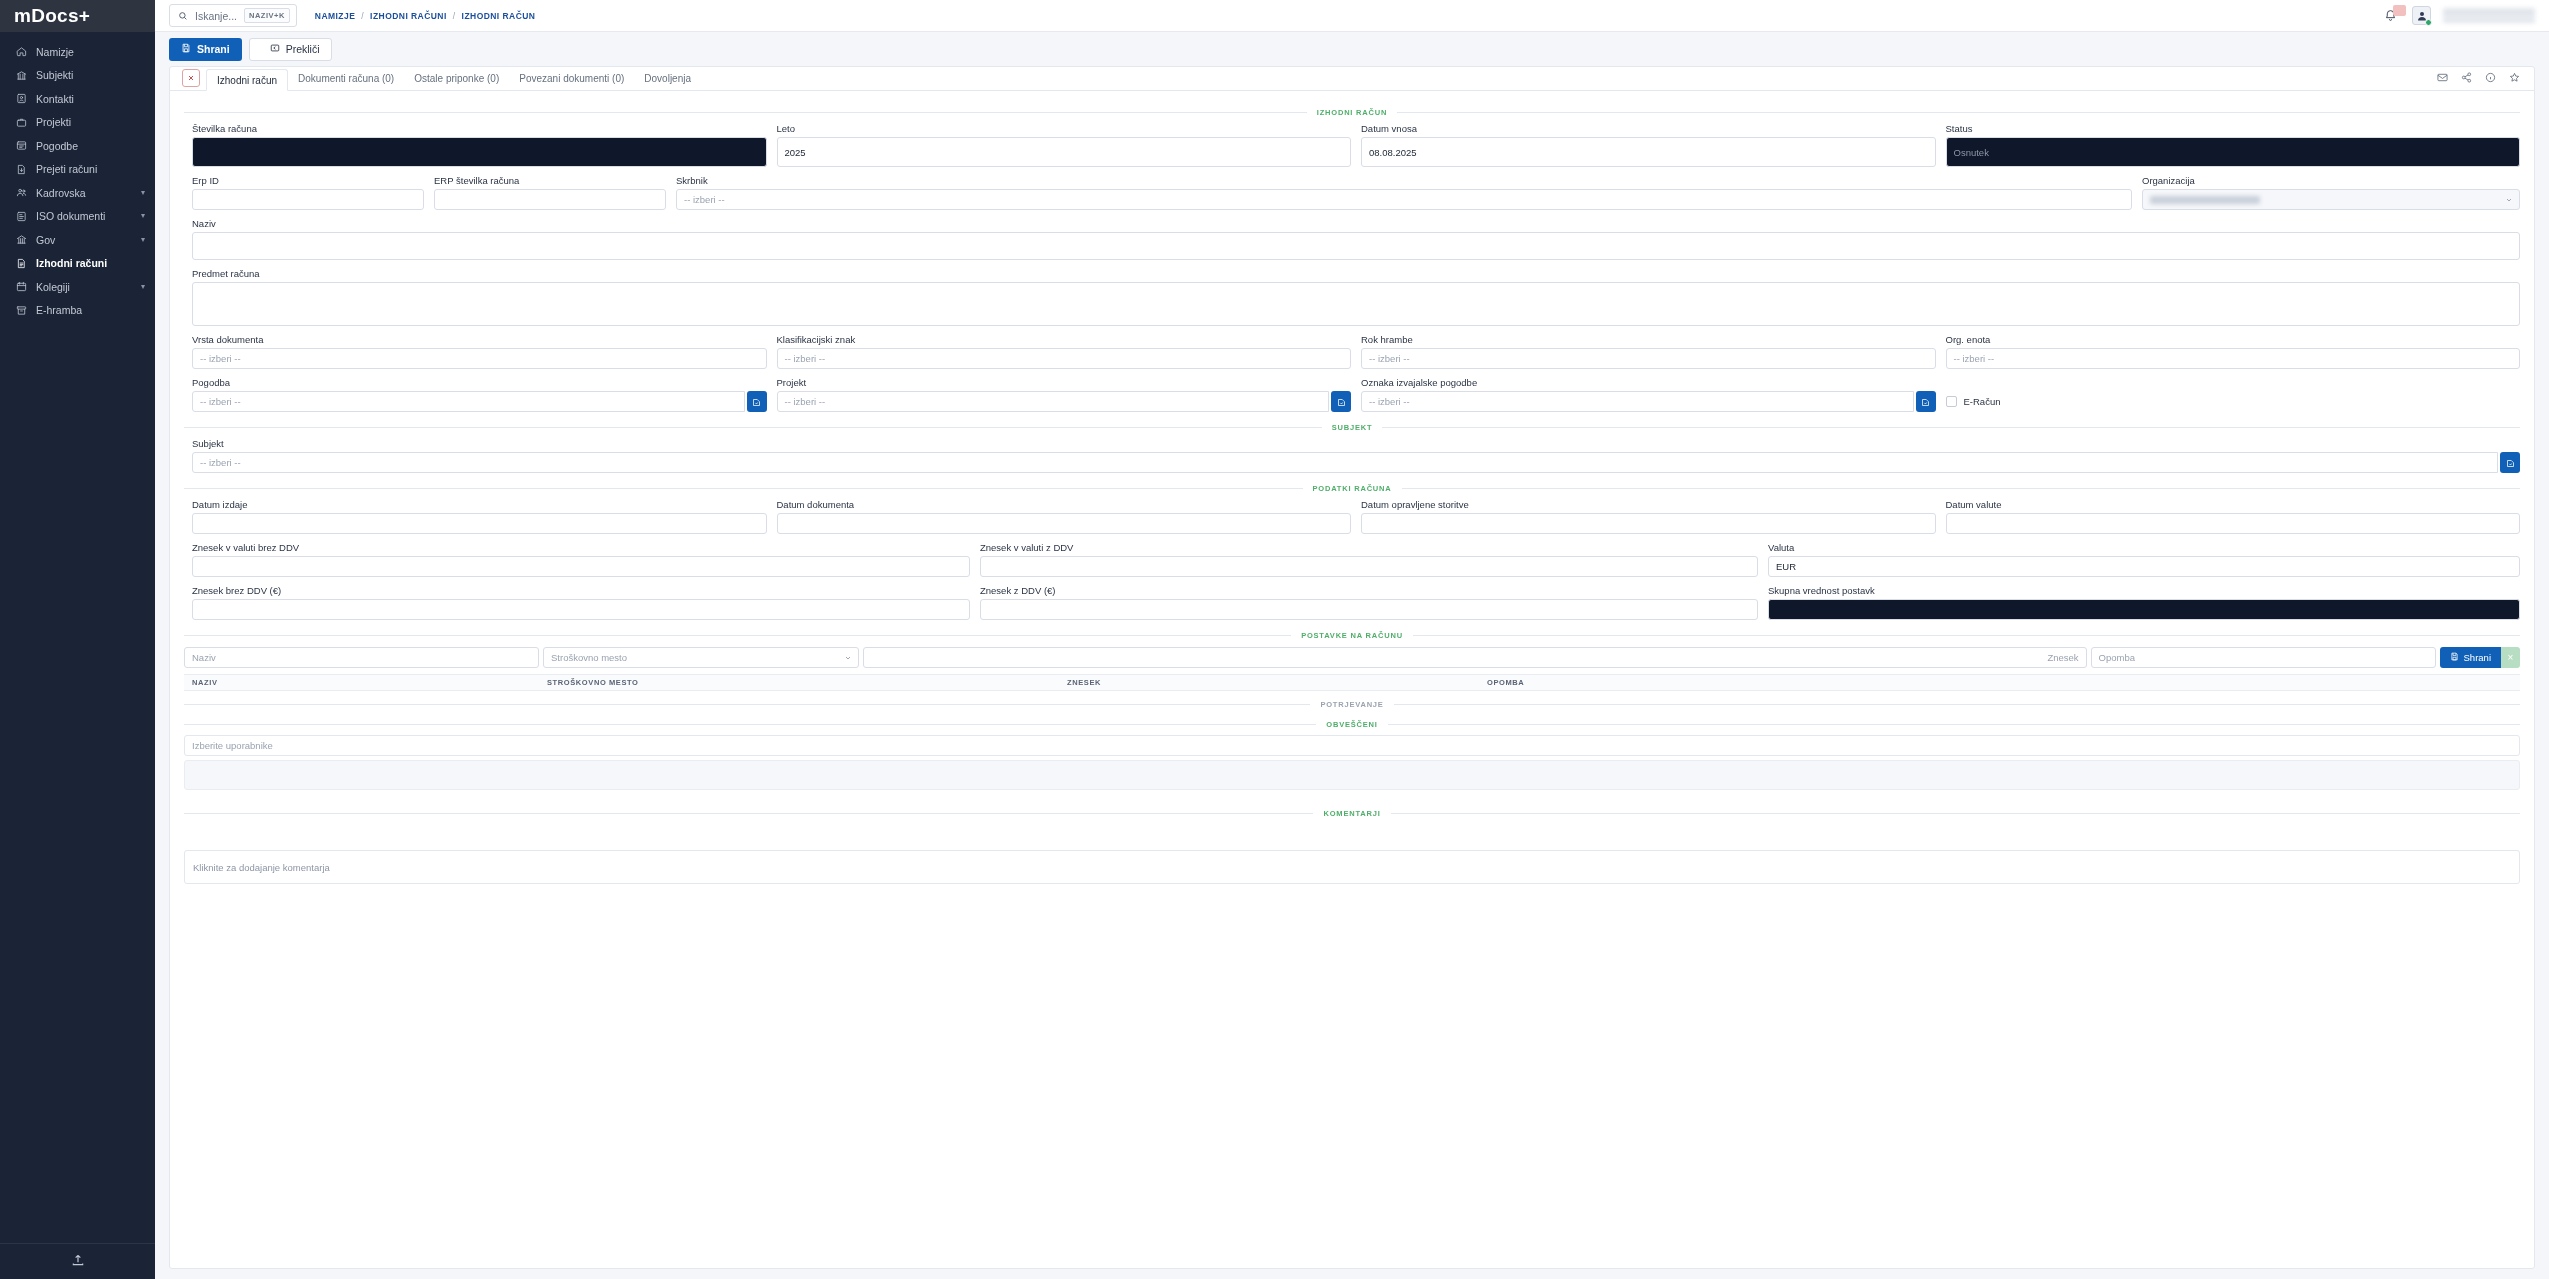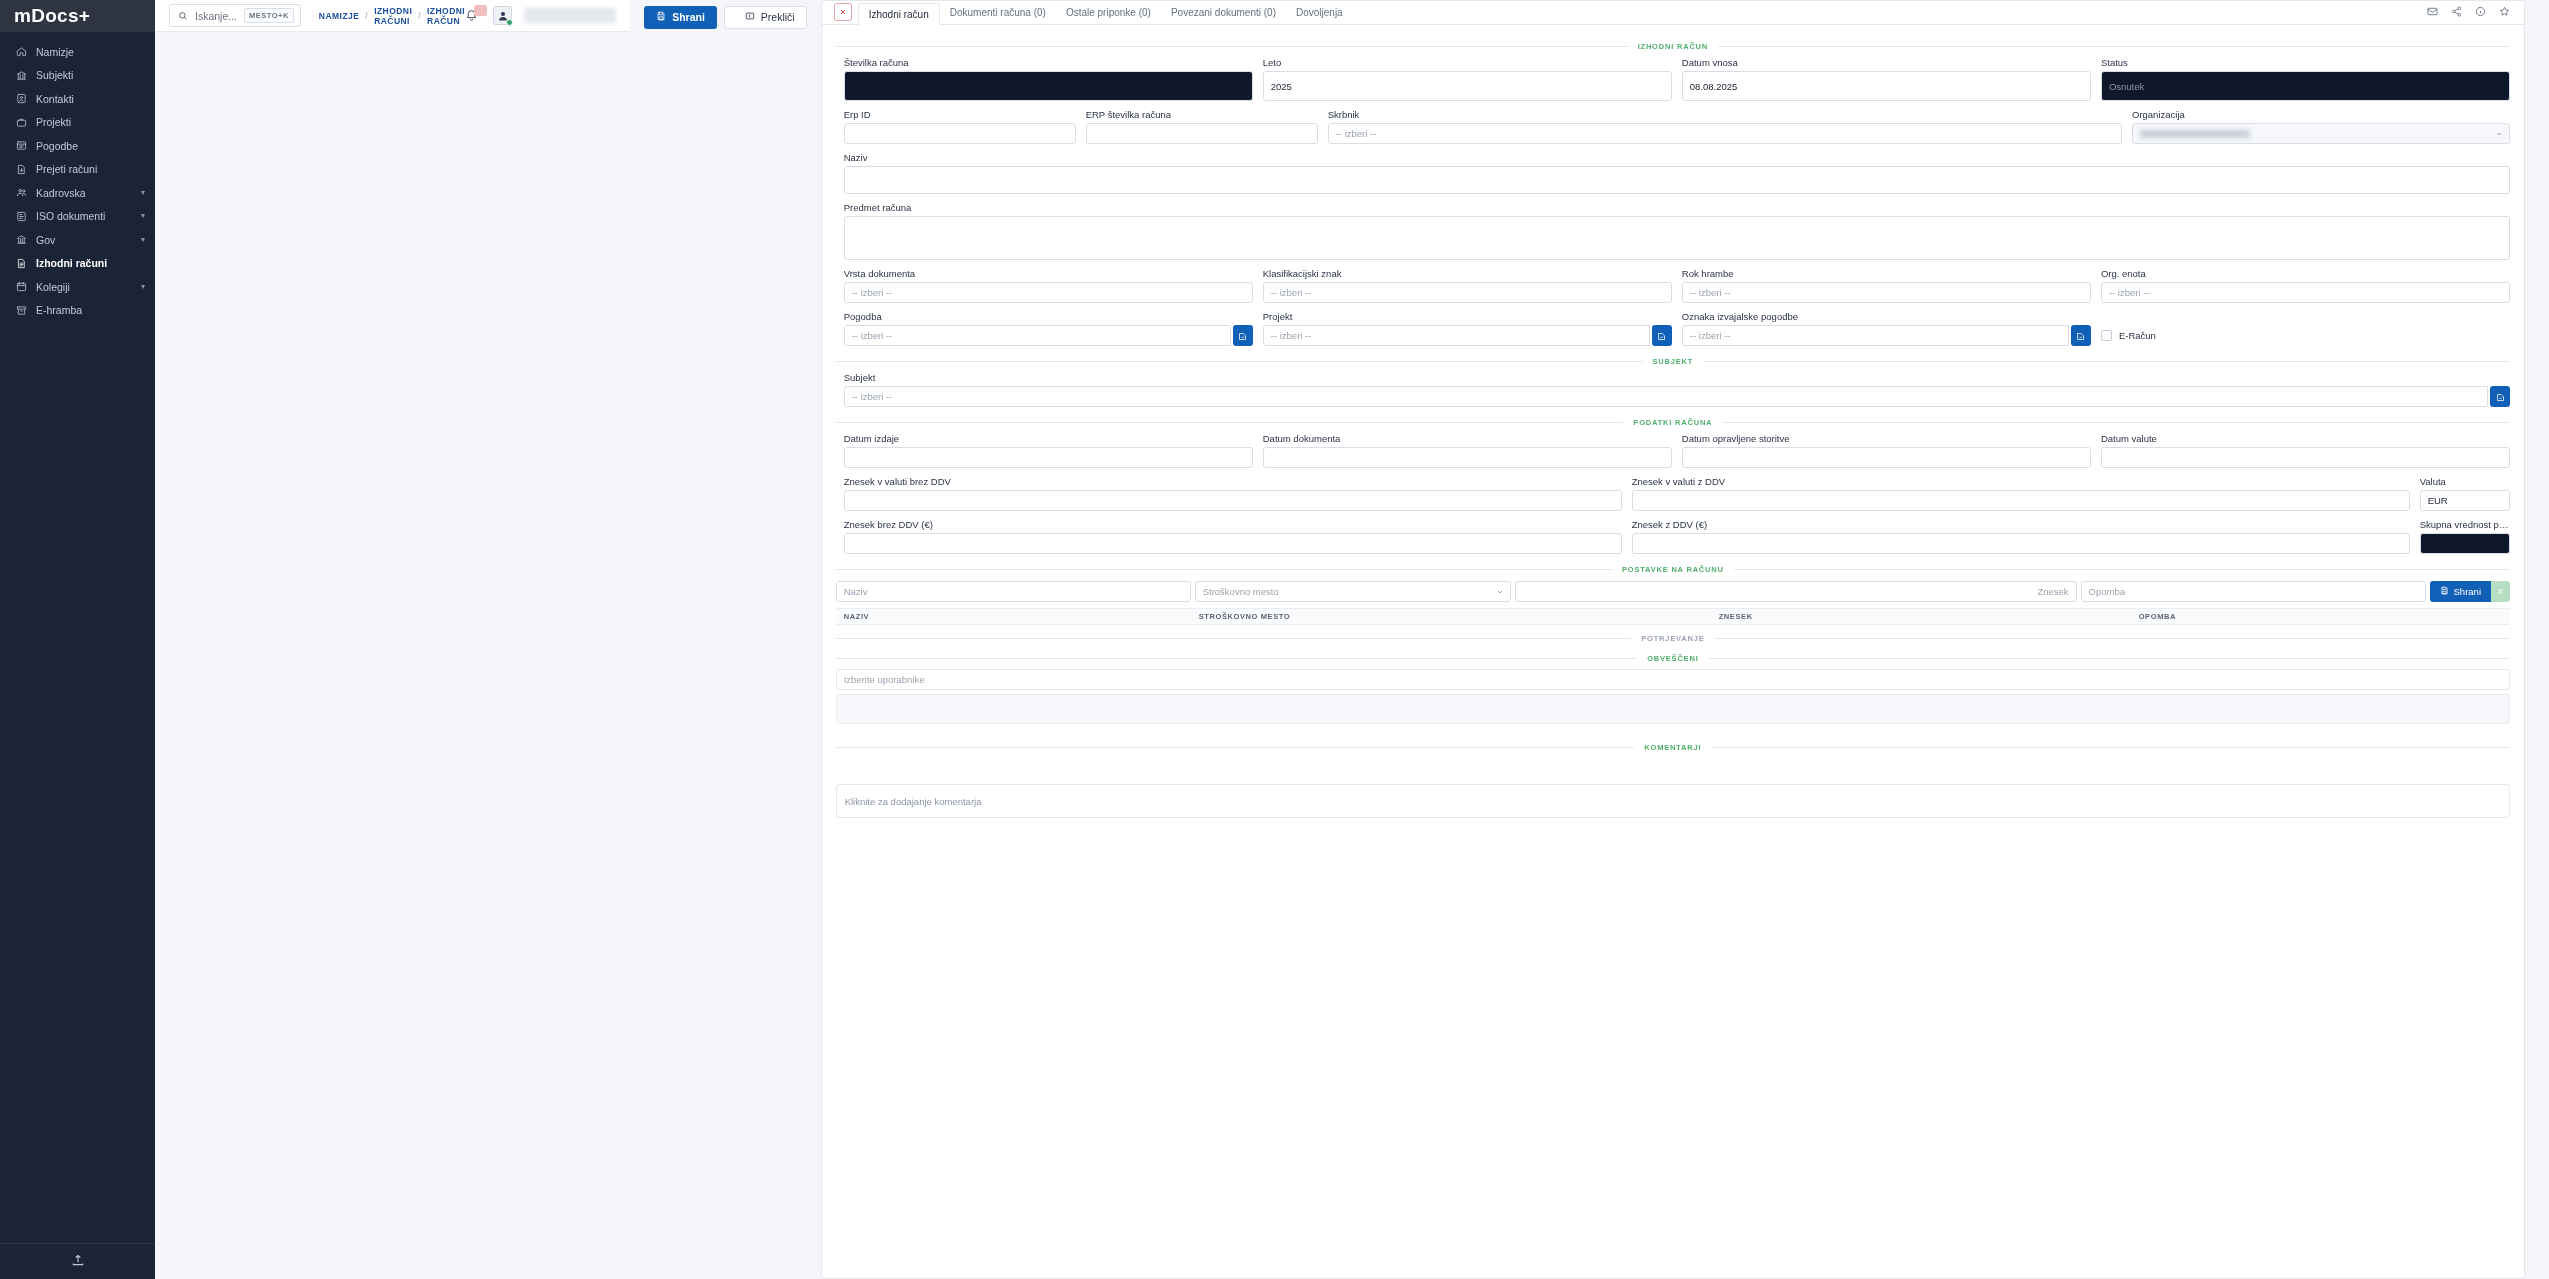--- a/index.html
+++ b/index.html
@@ -55,21 +55,21 @@
     border-top: 1px solid #2c3purple;
     border-top: 1px solid #2c3548;
     display: flex; align-items: center; justify-content: center;
     color: #c3c9d4;
   }
   .sidebar-footer svg { width: 14px; height: 14px; }
 
   
   .main {
     flex: 1; height: 1279px;
-    display: flex; flex-direction: row;
+    display: flex; flex-direction: column;
     background: #f4f6f9;
     min-width: 0;
   }
 
   
   .topbar {
     height: 32px; background: #ffffff;
     display: flex; align-items: center;
     padding: 0 14px 0 14px;
     border-bottom: 1px solid #e6e9ef;
@@ -464,21 +464,21 @@
 
   <header class="topbar">
     <div class="searchbox">
       <span class="s-ico">
         <svg viewBox="0 0 24 24" fill="none" stroke="currentColor" stroke-width="2.4">
             <circle cx="10.5" cy="10.5" r="6.5"></circle>
             <path d="M20 20l-5-5"></path>
           </svg>
       </span>
       <span class="s-ph">Iskanje...</span>
-      <span class="kbd">MESTO+K</span>
+      <span class="kbd">NAZIV+K</span>
     </div>
     <div class="crumbs" id="crumbs">
         <span class="crumb">NAMIZJE</span>
         <span class="sep">/</span>
         <span class="crumb">IZHODNI RAČUNI</span>
         <span class="sep">/</span>
         <span class="crumb last">IZHODNI RAČUN</span>
       </div>
     <div class="topbar-right">
       <span class="bell">

